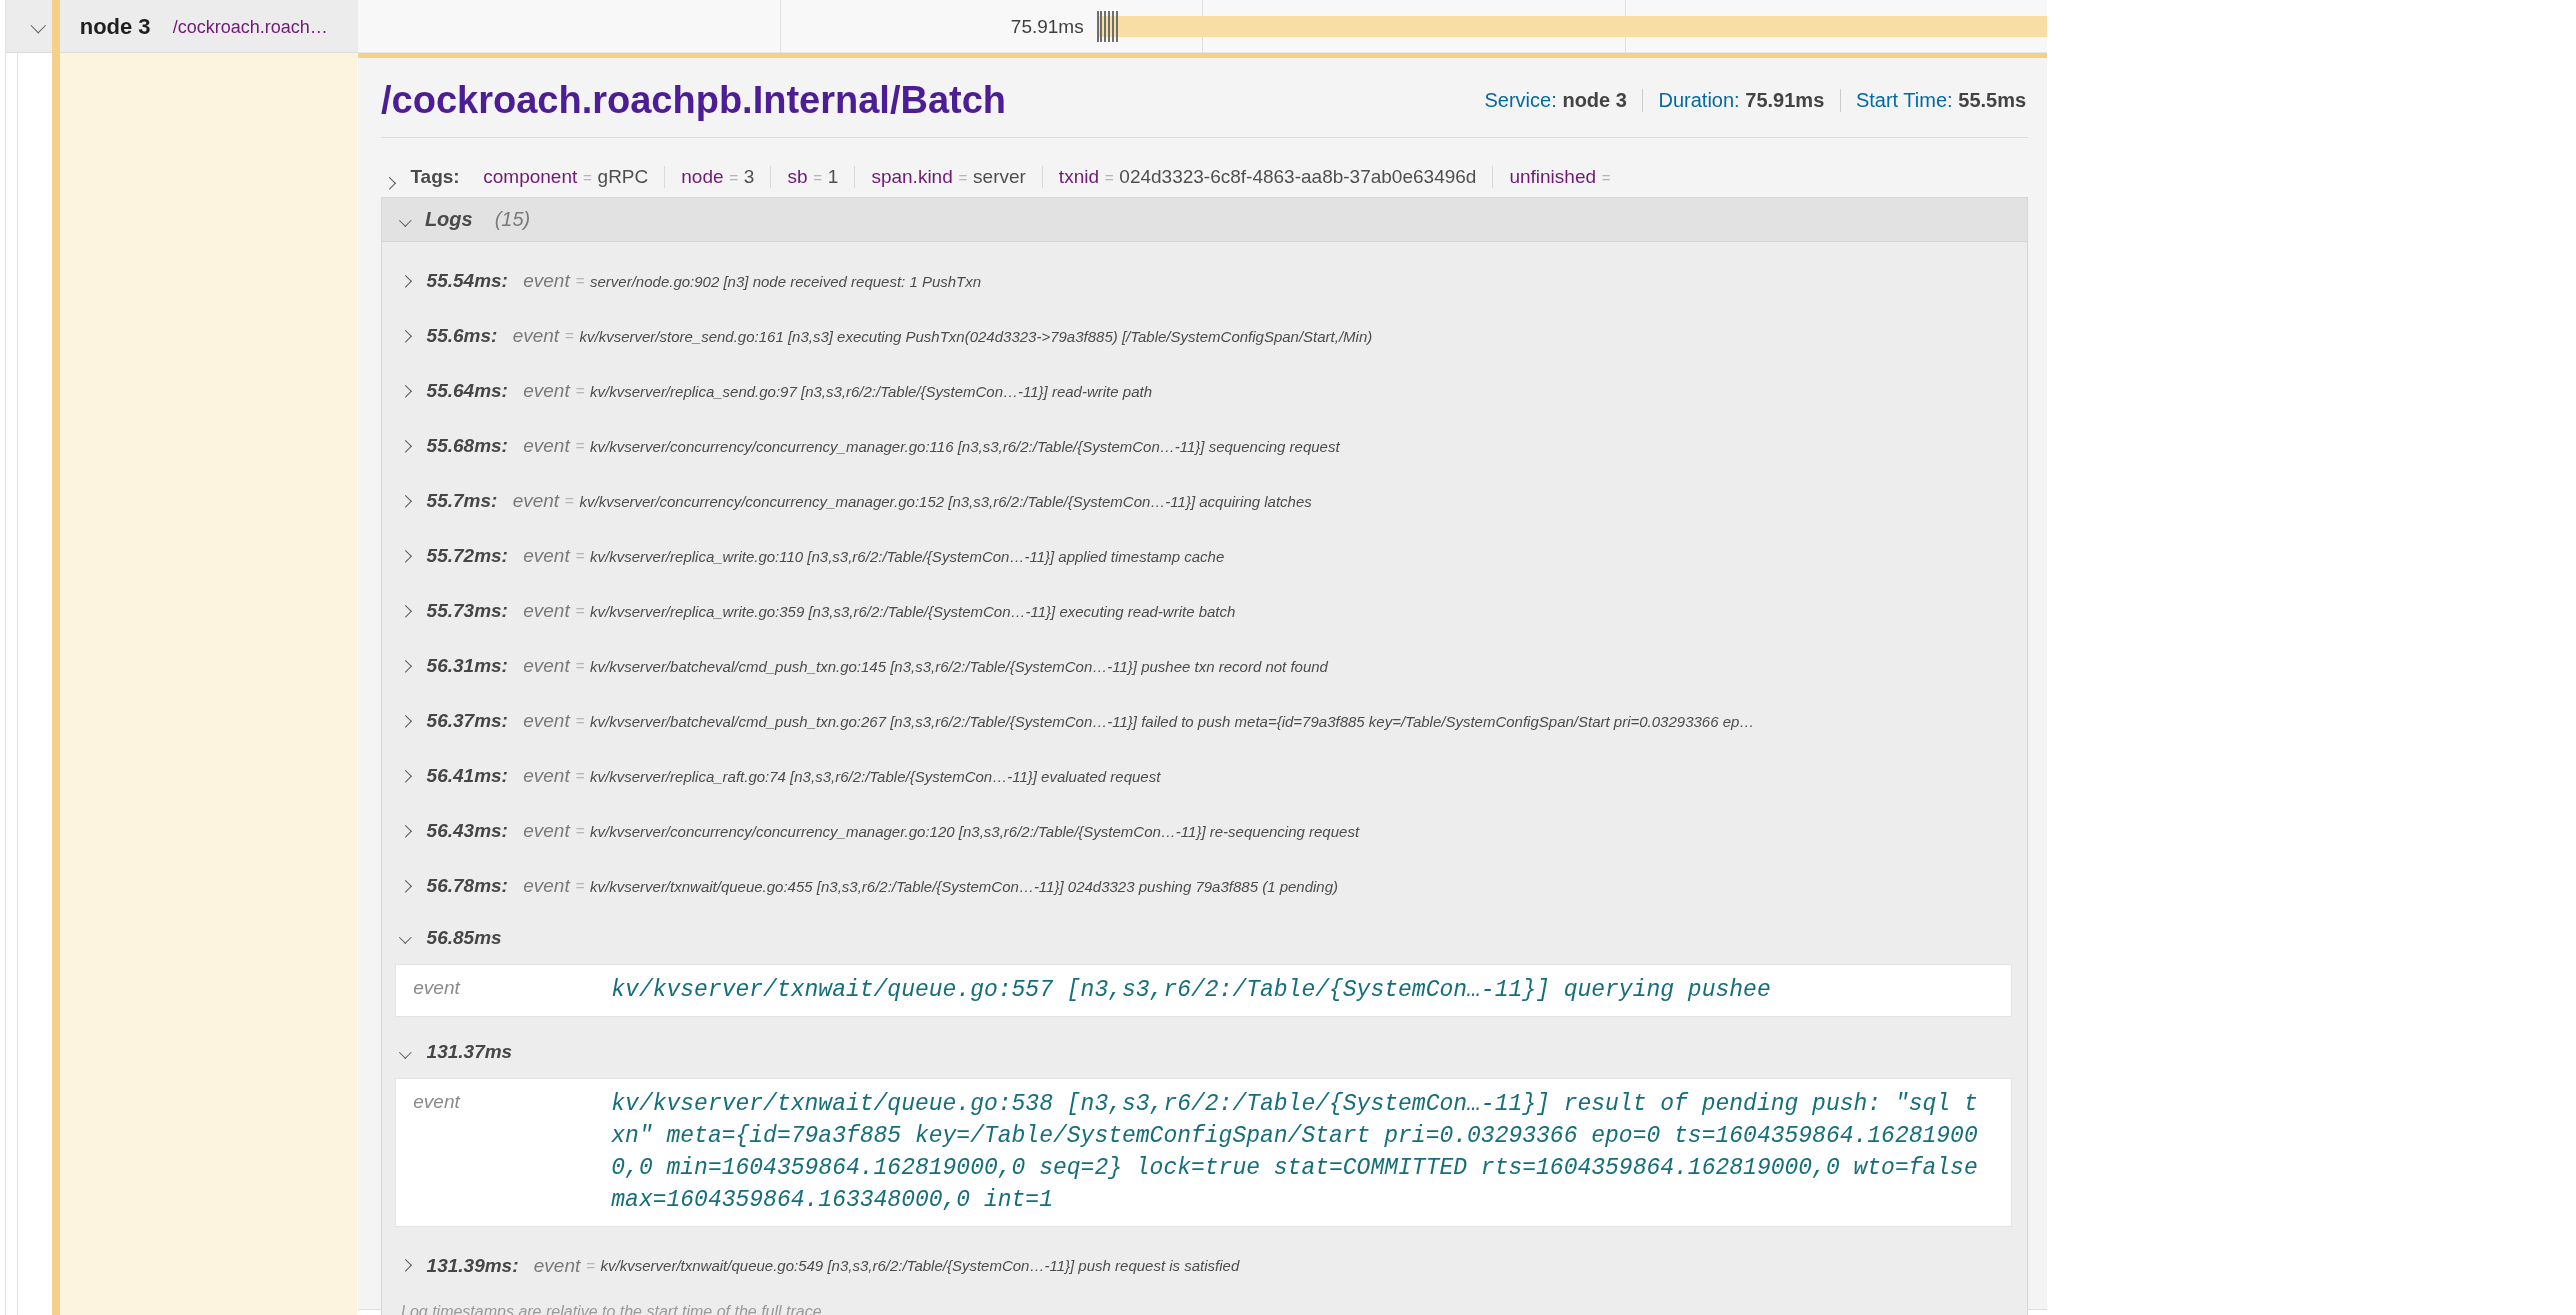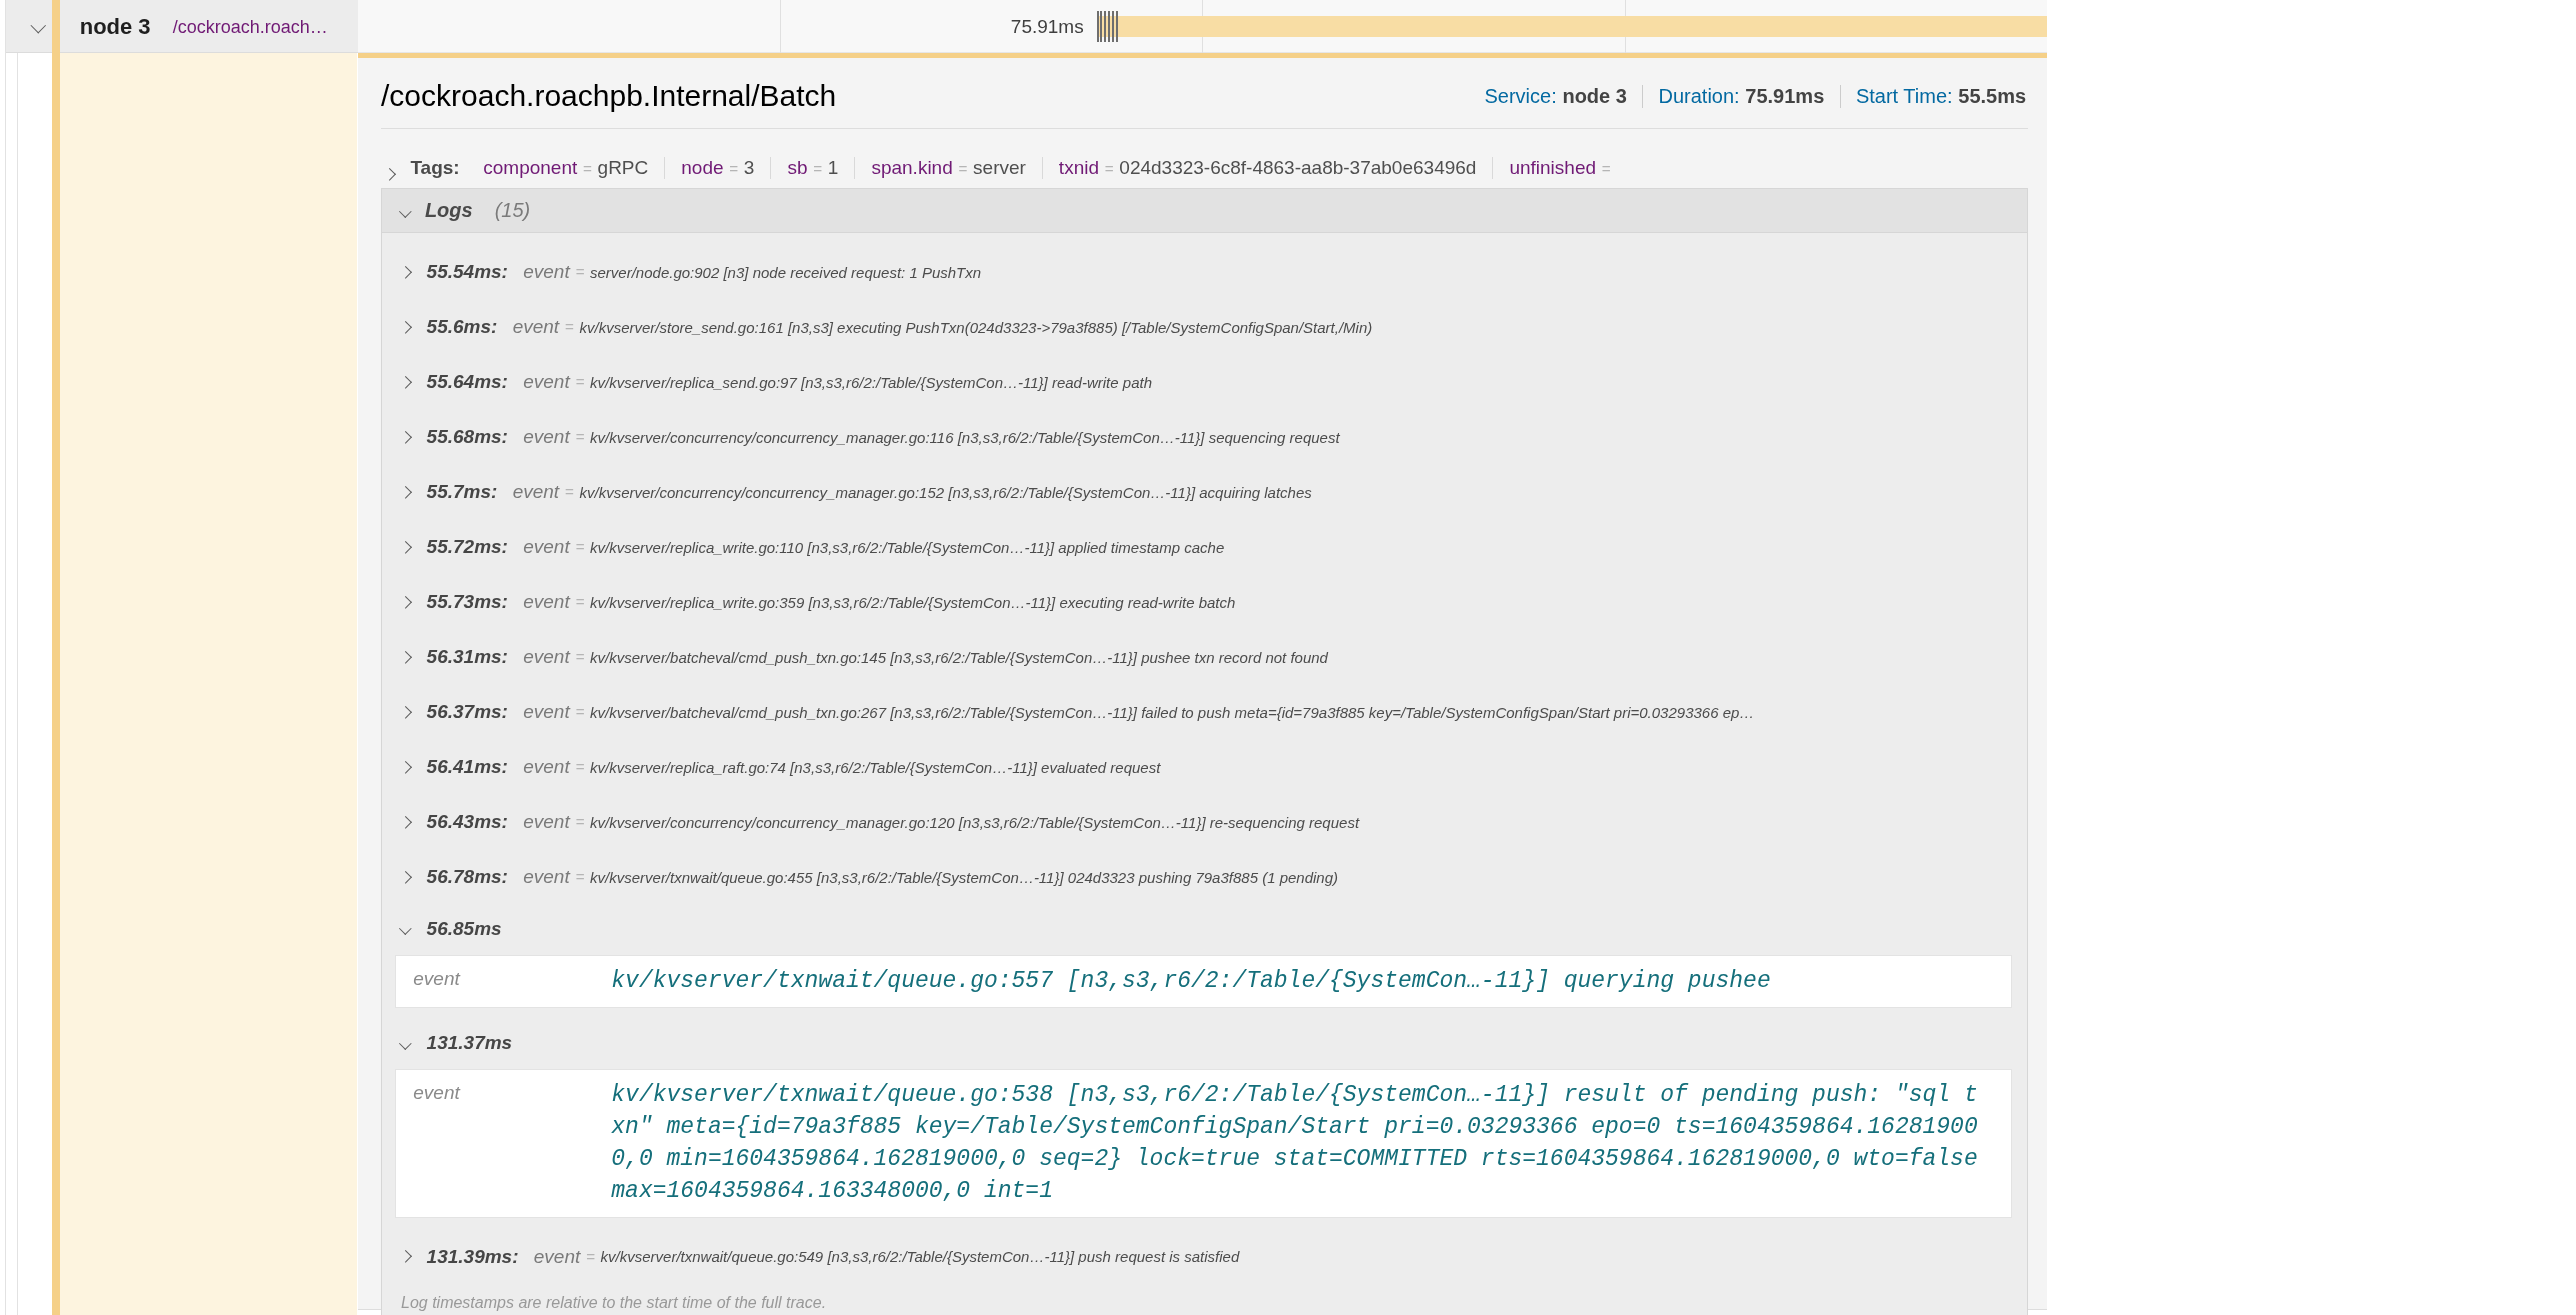--- a/index.html
+++ b/index.html
@@ -43,21 +43,21 @@
 
   
   .detail-left-bg { position:absolute; left:60px; top:53px; bottom:0; width:297px;
     background:#fdf4df; }
   .detail-card { position:absolute; left:358px; right:0; top:53px; height:1257px;
     background:#f4f4f4; border-top:5.7px solid #f5d088; border-bottom:1px solid #ddd;
     padding:0 19px 0 23px; }
 
   .detail-header { display:flex; justify-content:space-between; align-items:center;
     margin-top:21px; }
-  .detail-title { font-size:30px; font-weight:400; color:#000000; }
+  .detail-title { font-size:38px; font-weight:700; color:#4c1d95; }
   .detail-meta { display:flex; align-items:center; }
   .meta-item { padding:0 15.3px; font-size:20px; }
   .meta-item + .meta-item { border-left:1px solid #ccc; }
   .meta-item:last-child { padding-right:1.9px; }
   .meta-label { color:#0369a1; }
   .meta-value { color:#434343; font-weight:700; margin-left:5.7px; }
 
   .detail-rule { border:none; border-top:1px solid #ddd; margin-top:15.3px; }
 
   .tags-row { display:flex; align-items:flex-end; margin-top:9.5px; height:40px; }

